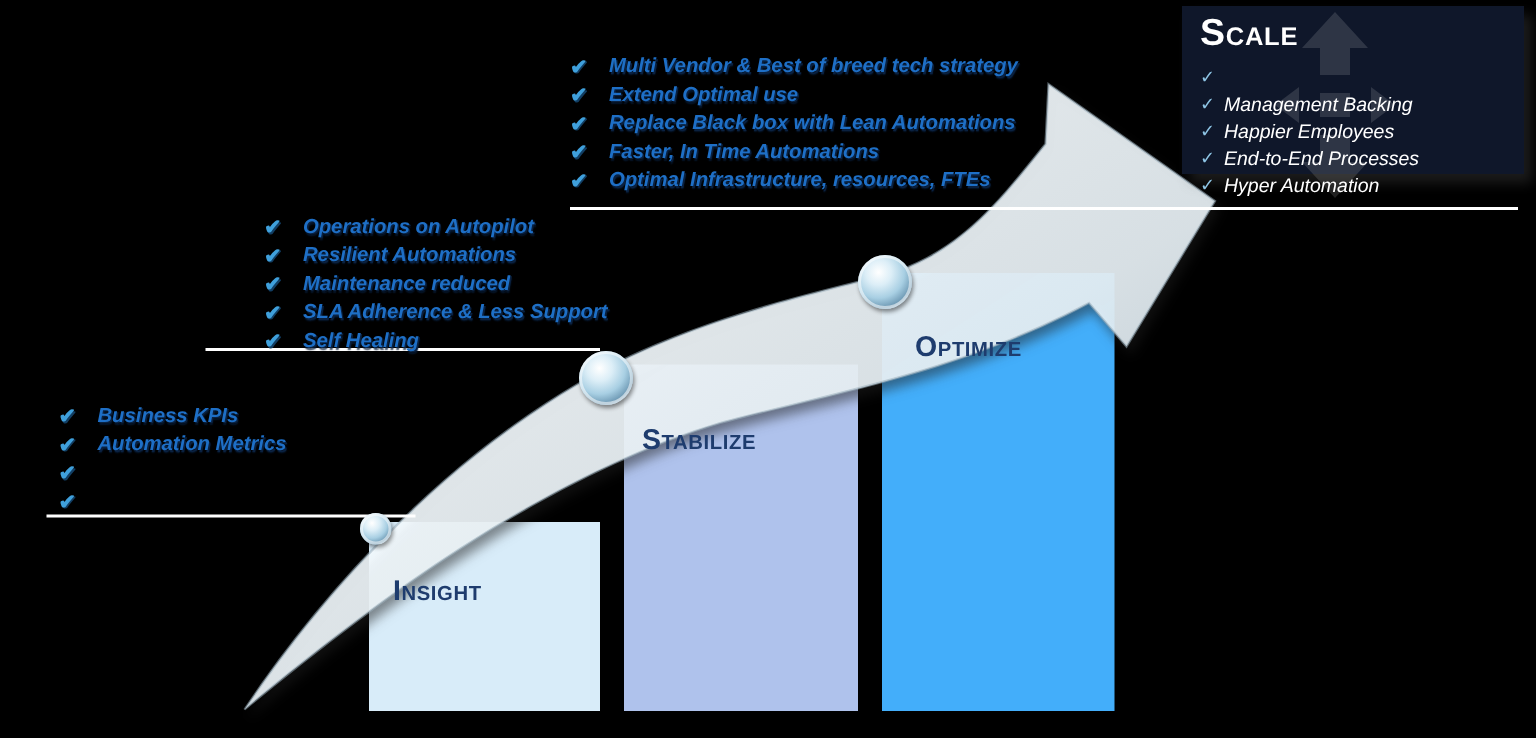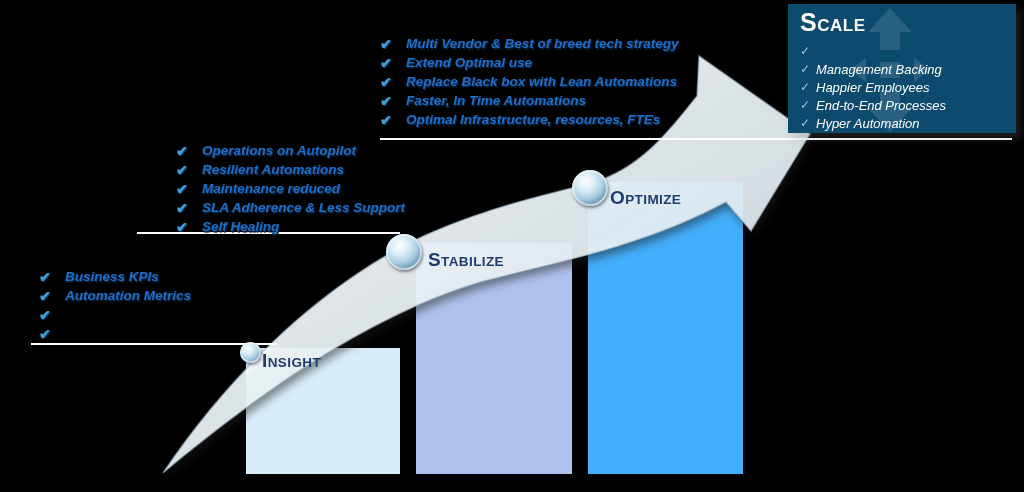--- a/index.html
+++ b/index.html
@@ -21,34 +21,34 @@
   #swoosh{position:absolute;left:0;top:0;z-index:3;pointer-events:none;}
   #swoosh path{filter:drop-shadow(3px 5px 4px rgba(30,30,30,.55));}
 
   
   .sep{position:absolute;height:2px;background:#fff;z-index:4;}
   #sep-top{left:380px;top:138px;width:632px;}
   #sep-mid{left:137px;top:232px;width:263px;}
   #sep-low{left:31px; top:343px;width:246px;}
 
   
-  #scale-box{position:absolute;left:788px;top:4px;width:228px;height:129px;
-             background:#0c4a6e;z-index:5;box-shadow:5px 6px 8px rgba(110,110,110,.25);}
+  #scale-box{position:absolute;left:788px;top:4px;width:228px;height:112px;
+             background:#0f172a;z-index:5;box-shadow:5px 6px 8px rgba(110,110,110,.25);}
   #scale-watermark{position:absolute;left:60px;top:2px;}
   #scale-title{position:absolute;left:12px;top:4px;color:#fff;font-weight:bold;
                font-size:17px;letter-spacing:.5px;text-transform:uppercase;}
   #scale-title::first-letter{font-size:25px;}
   #scale-list{position:absolute;left:6px;top:38px;display:flex;flex-direction:column;}
   .sli{display:flex;height:18px;align-items:center;}
   .sli .schk{width:22px;color:#8FC6E6;font-size:12px;text-align:center;flex:none;}
   .sli .stxt{color:#fff;font-style:italic;font-size:13px;white-space:nowrap;}
 
   
   .bar-label{position:absolute;z-index:6;color:#1E3C6E;font-weight:bold;
-             text-transform:uppercase;font-size:13.5px;letter-spacing:.4px;white-space:nowrap;}
+             text-transform:uppercase;font-size:13.5px;letter-spacing:.4px;white-space:nowrap;margin-top:34px;}
   .bar-label::first-letter{font-size:19px;}
   #label-insight  {left:262px;top:350px;}
   #label-stabilize{left:428px;top:249px;text-align:right;}
   #label-optimize {left:610px;top:187px;}
 
   
   .sphere{position:absolute;z-index:7;border-radius:50%;
           background:radial-gradient(circle at 38% 32%, #ffffff 0%, #dceef7 26%,
                      #a8cfe3 52%, #6f9ab5 72%, #c9d9e4 86%, #eef4f8 100%);
           box-shadow:inset 0 0 0 2px rgba(255,255,255,.55), 1px 2px 3px rgba(0,0,0,.45);}

